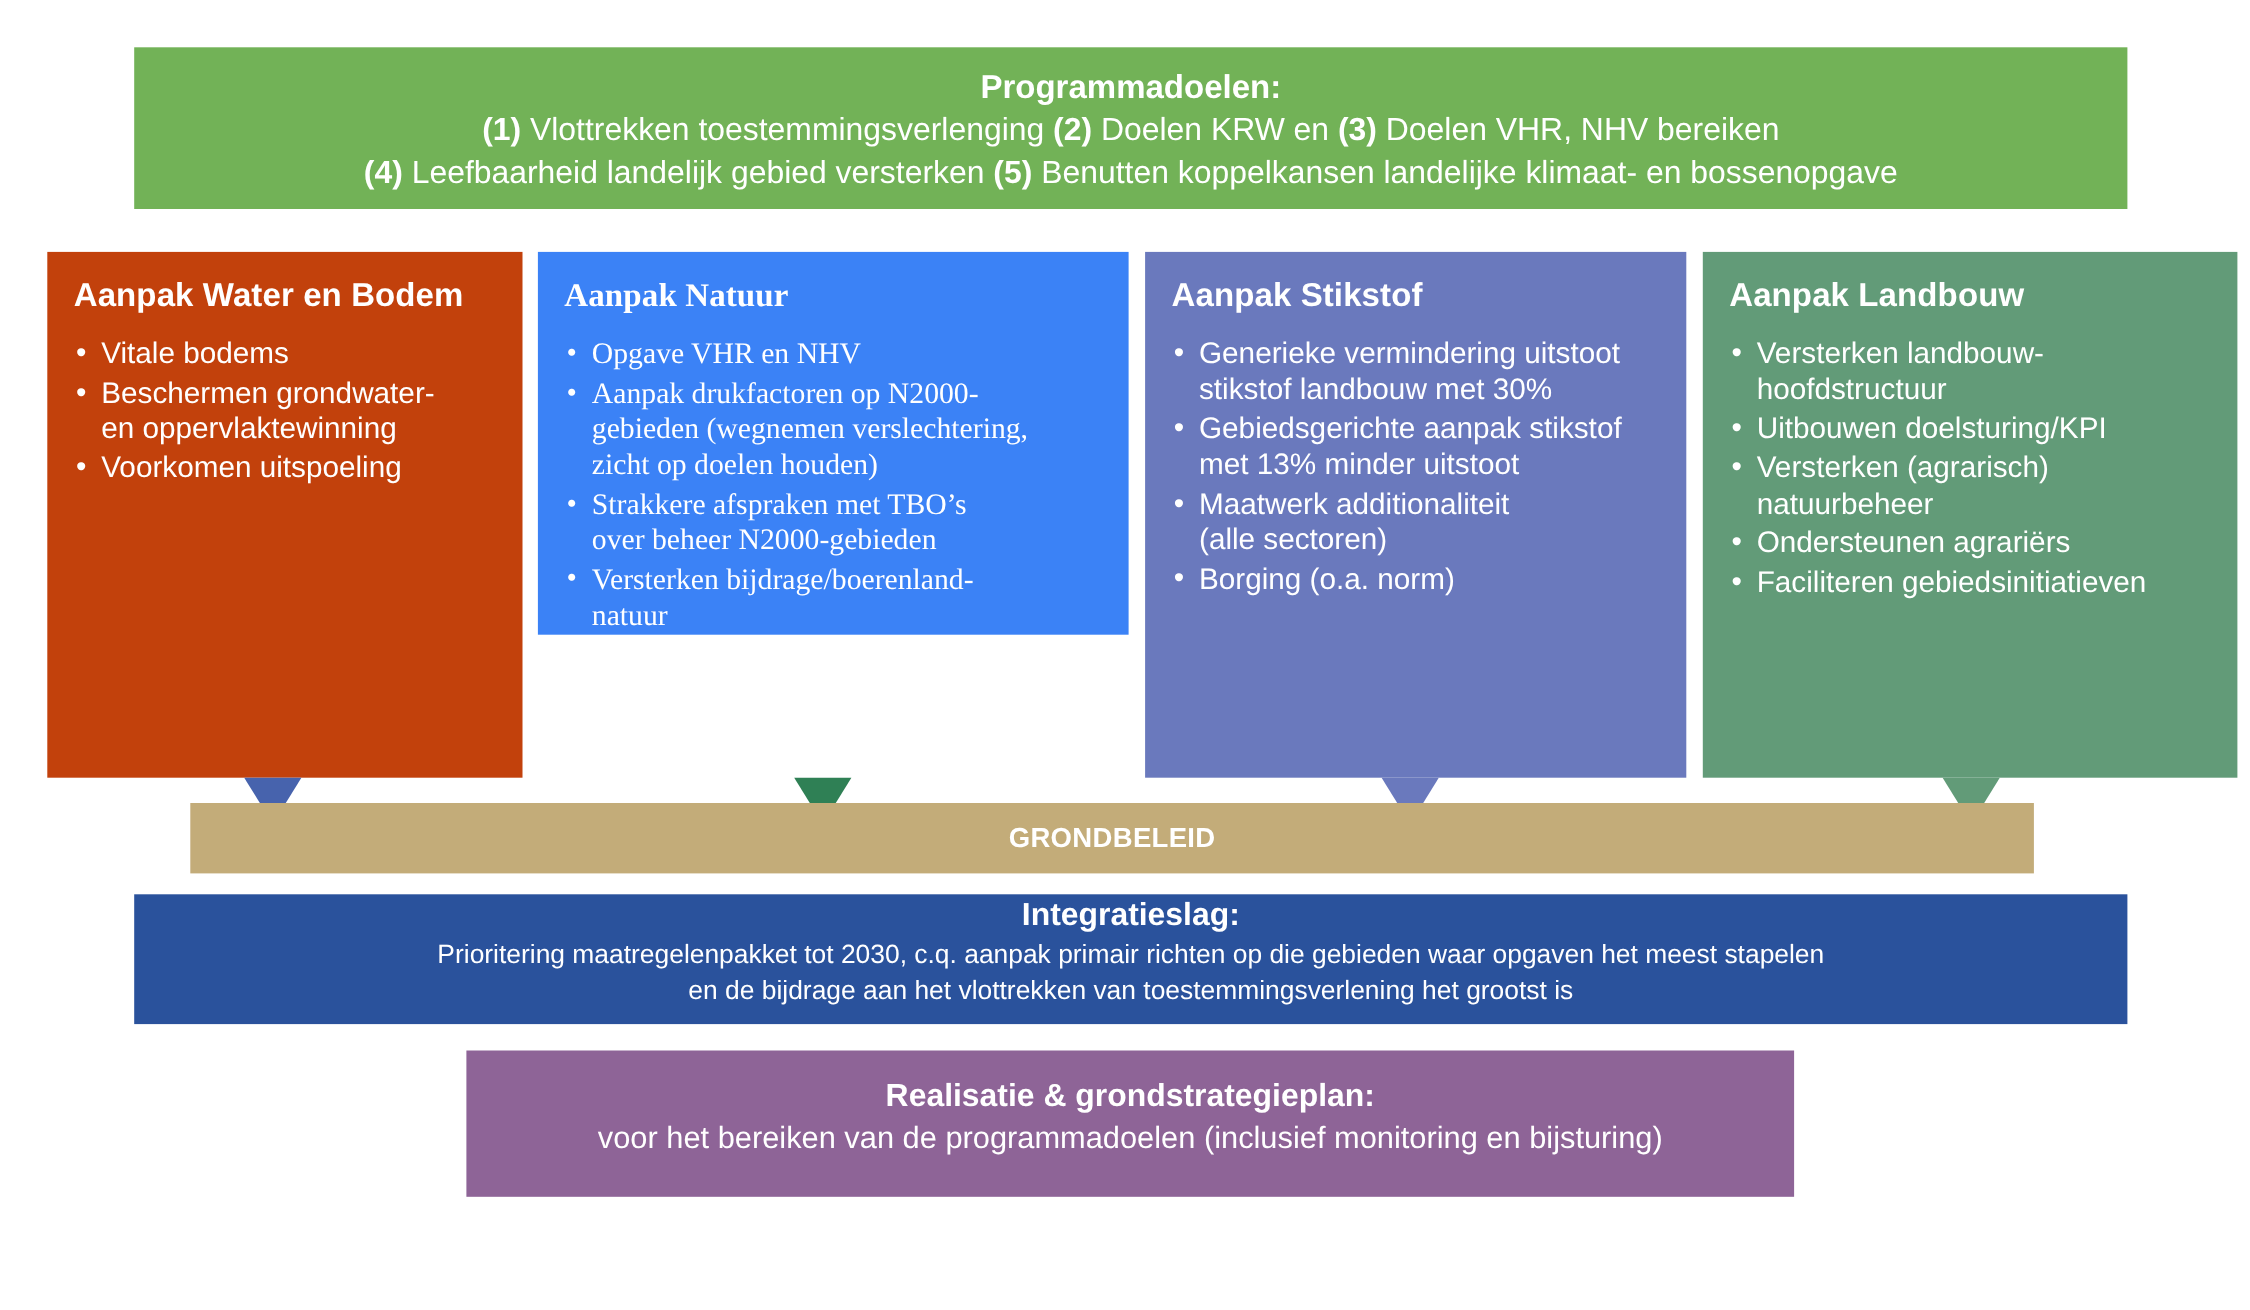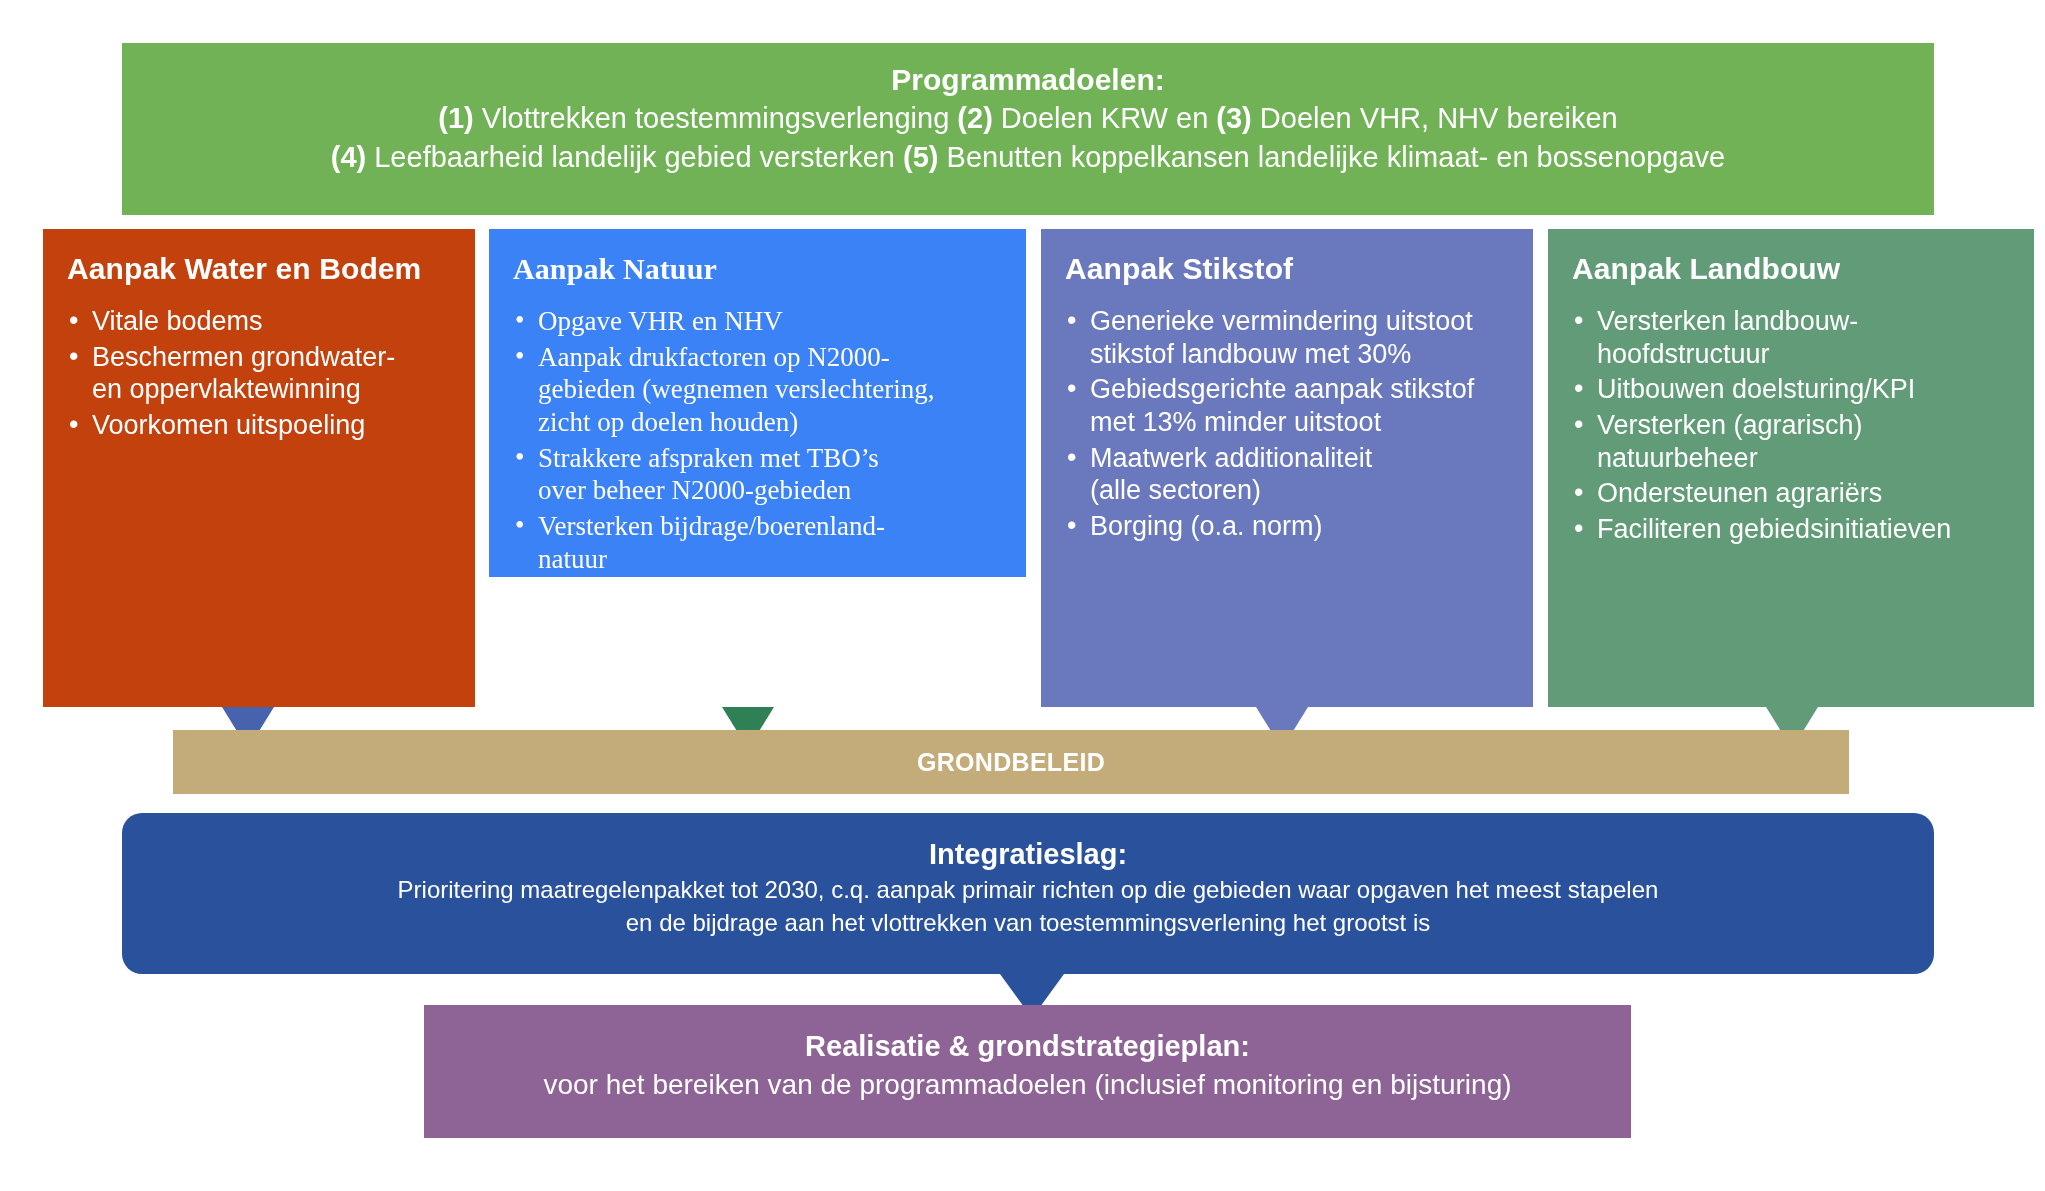--- a/index.html
+++ b/index.html
@@ -3,21 +3,21 @@
 <meta charset="utf-8">
 <style>
   * { margin:0; padding:0; box-sizing:border-box; }
   html,body { width:2045px; height:1191px; background:#ffffff;
     font-family:"Liberation Sans", sans-serif; }
 
   #stage { position:relative; width:2045px; height:1191px; overflow:hidden; }
 
   
   .goals-banner{
-    position:absolute; left:122px; top:43px; width:1812px; height:172px;
+    position:absolute; left:122px; top:43px; width:1812px; height:147px;
     background:#72b257; color:#ffffff; text-align:center;
     padding:18px 30px 0 30px;
   }
   .goals-title{ font-size:30px; font-weight:bold; line-height:1.28; }
   .goals-line{ font-size:29px; line-height:1.32; font-weight:normal; white-space:nowrap;}
   .goals-line b{ font-weight:bold; }
 
   
   .pillar{
     position:absolute; top:229px; color:#ffffff;
@@ -52,36 +52,36 @@
 
   
   .grondbeleid{
     position:absolute; left:173px; top:730px; width:1676px; height:64px;
     background:#c3ac79; color:#ffffff; font-size:25px; font-weight:bold;
     display:flex; align-items:center; justify-content:center; letter-spacing:.3px;
   }
 
   
   .integratie{
-    position:absolute; left:122px; top:813px; width:1812px; height:161px;
-    background:#2a529c; color:#ffffff; text-align:center; padding-top:22px;border-radius:20px;
+    position:absolute; left:122px; top:813px; width:1812px; height:118px;
+    background:#2a529c; color:#ffffff; text-align:center; 
   }
   .integratie .t{ font-size:29px; font-weight:bold; line-height:1.32; }
   .integratie .l{ font-size:24px; line-height:1.38; white-space:nowrap; }
 
   
   #arrow-realisatie{
     position:absolute; left:1000px; top:974px; width:0; height:0;
     border-left:32px solid transparent; border-right:32px solid transparent;
     border-top:44px solid #2a529c;
   }
 
   
   .realisatie{
-    position:absolute; left:424px; top:1005px; width:1207px; height:133px;
+    position:absolute; left:424px; top:955px; width:1207px; height:133px;
     background:#8e6497; color:#ffffff; text-align:center; padding-top:22px;
   }
   .realisatie .t{ font-size:29px; font-weight:bold; line-height:1.34; }
   .realisatie .l{ font-size:28px; line-height:1.38; }
 </style>
 </head>
 <body>
 
 <div id="stage">
 

